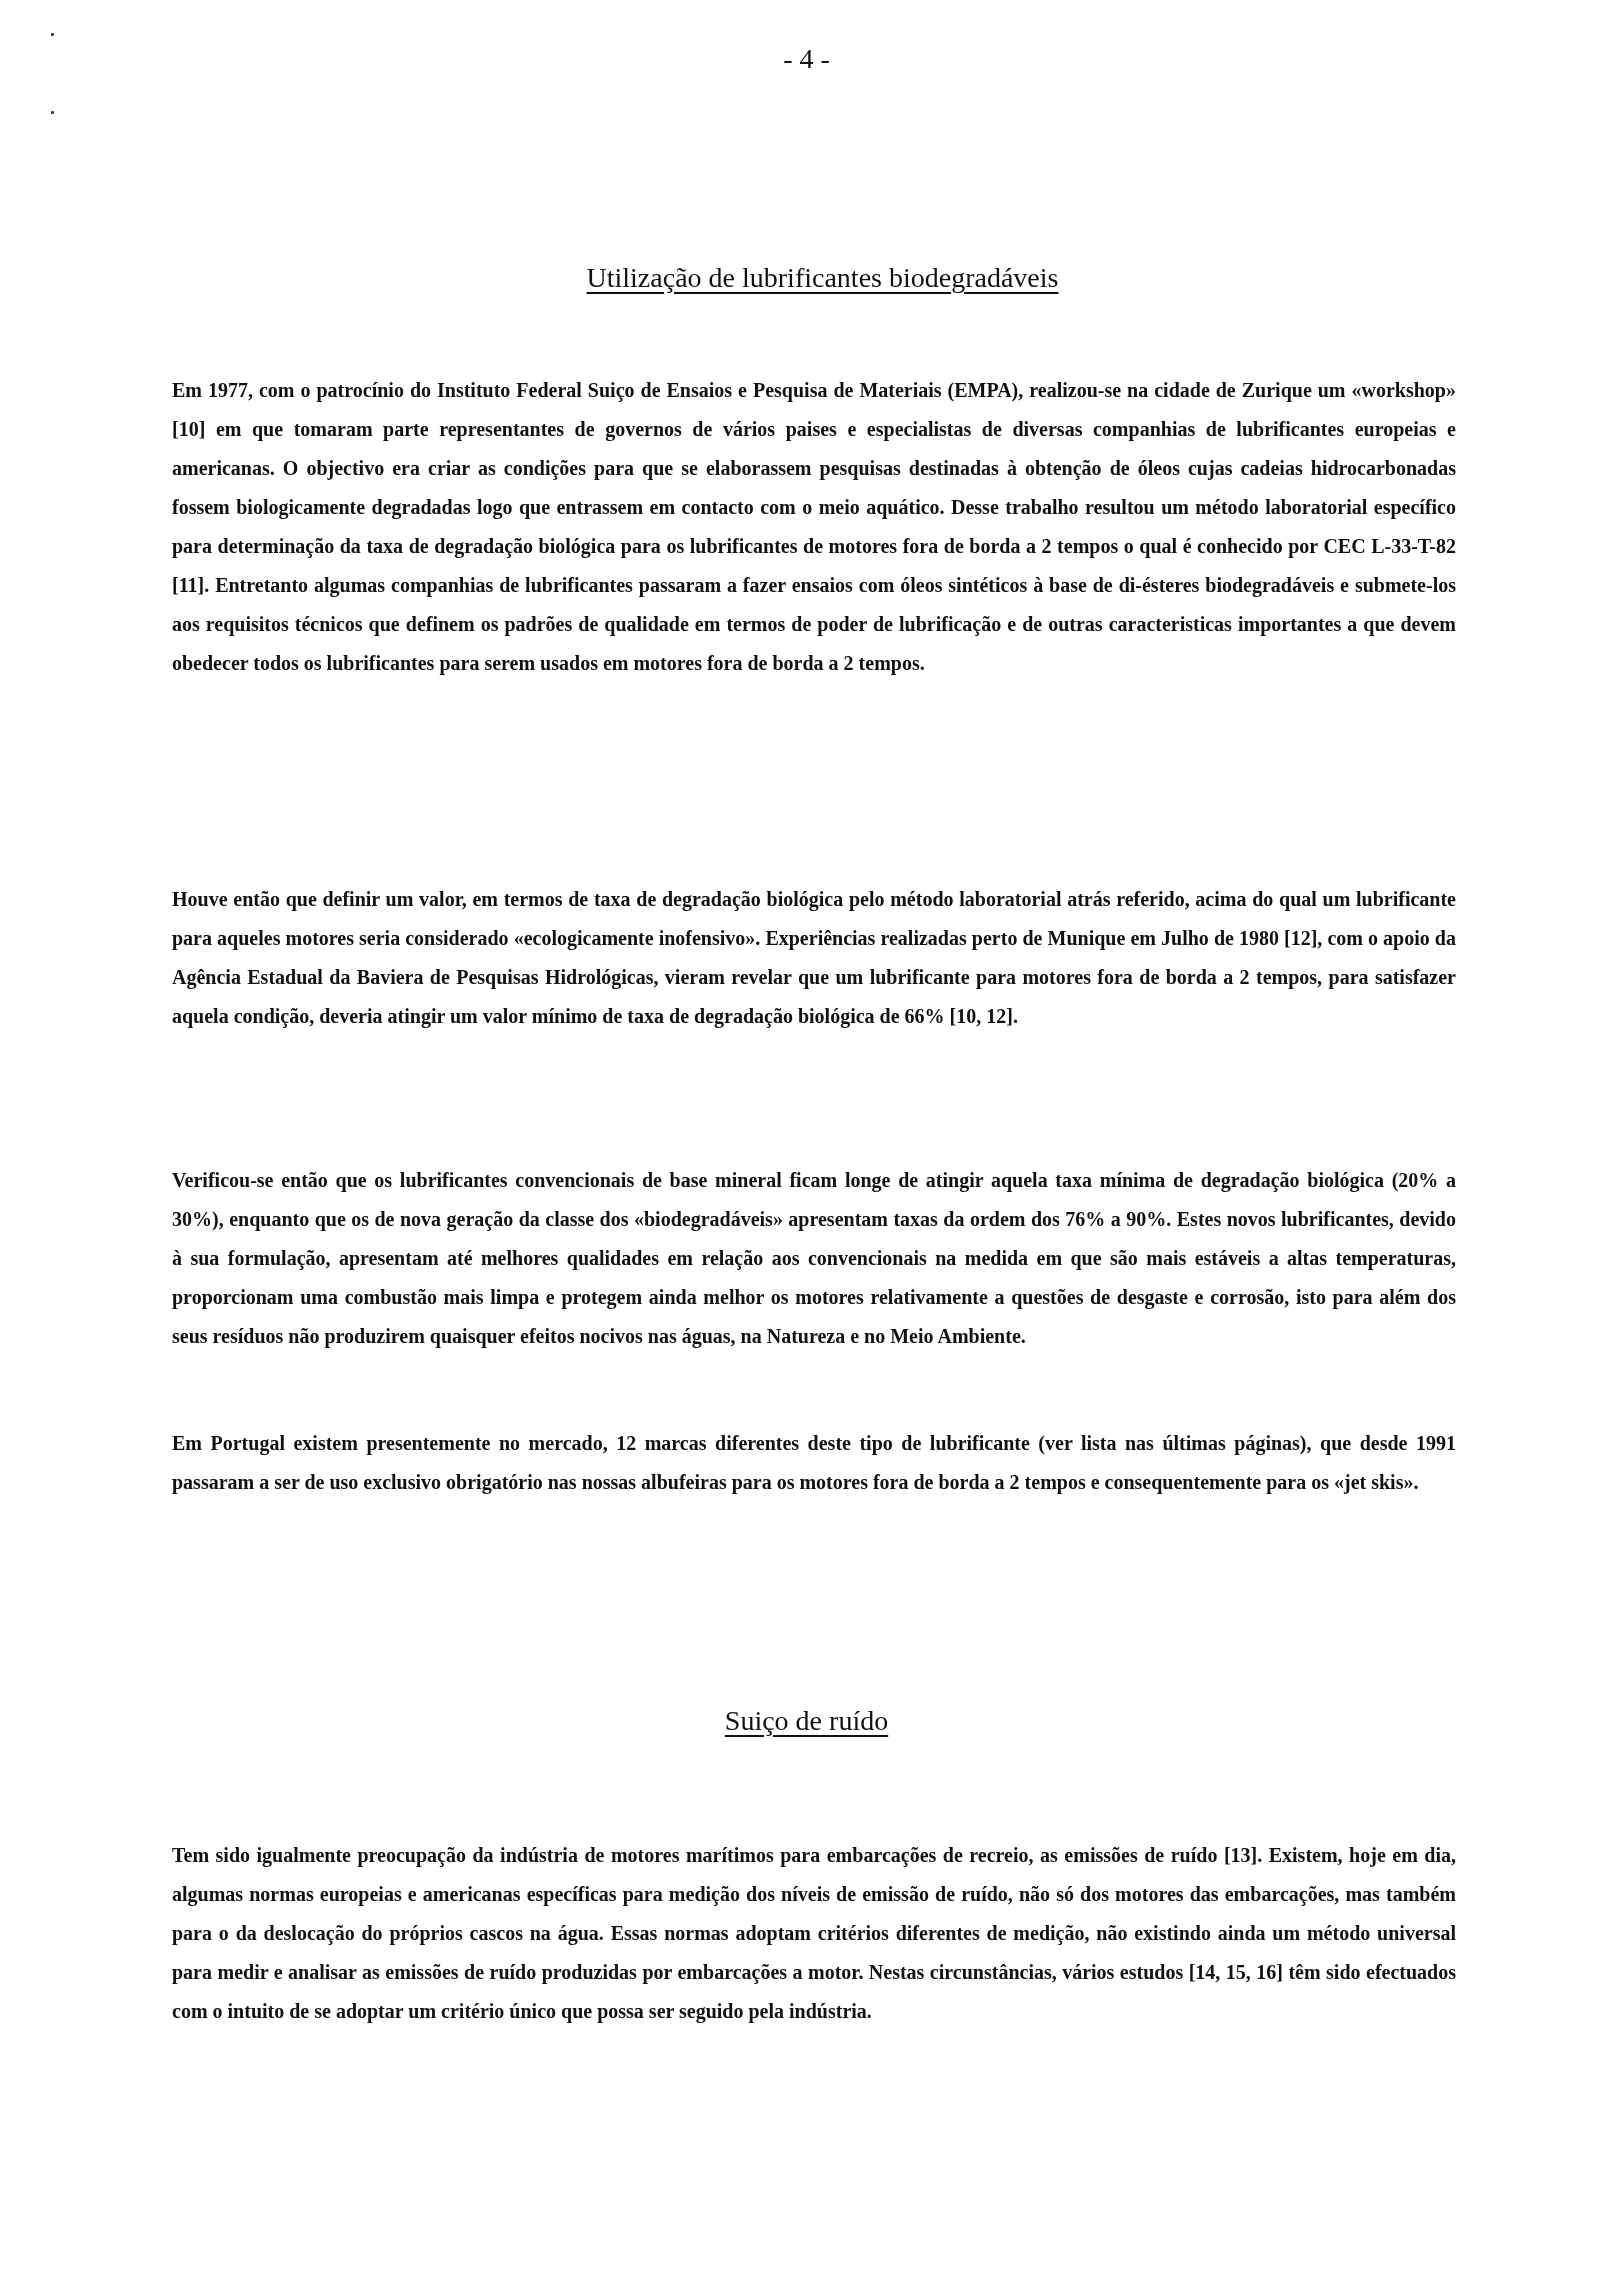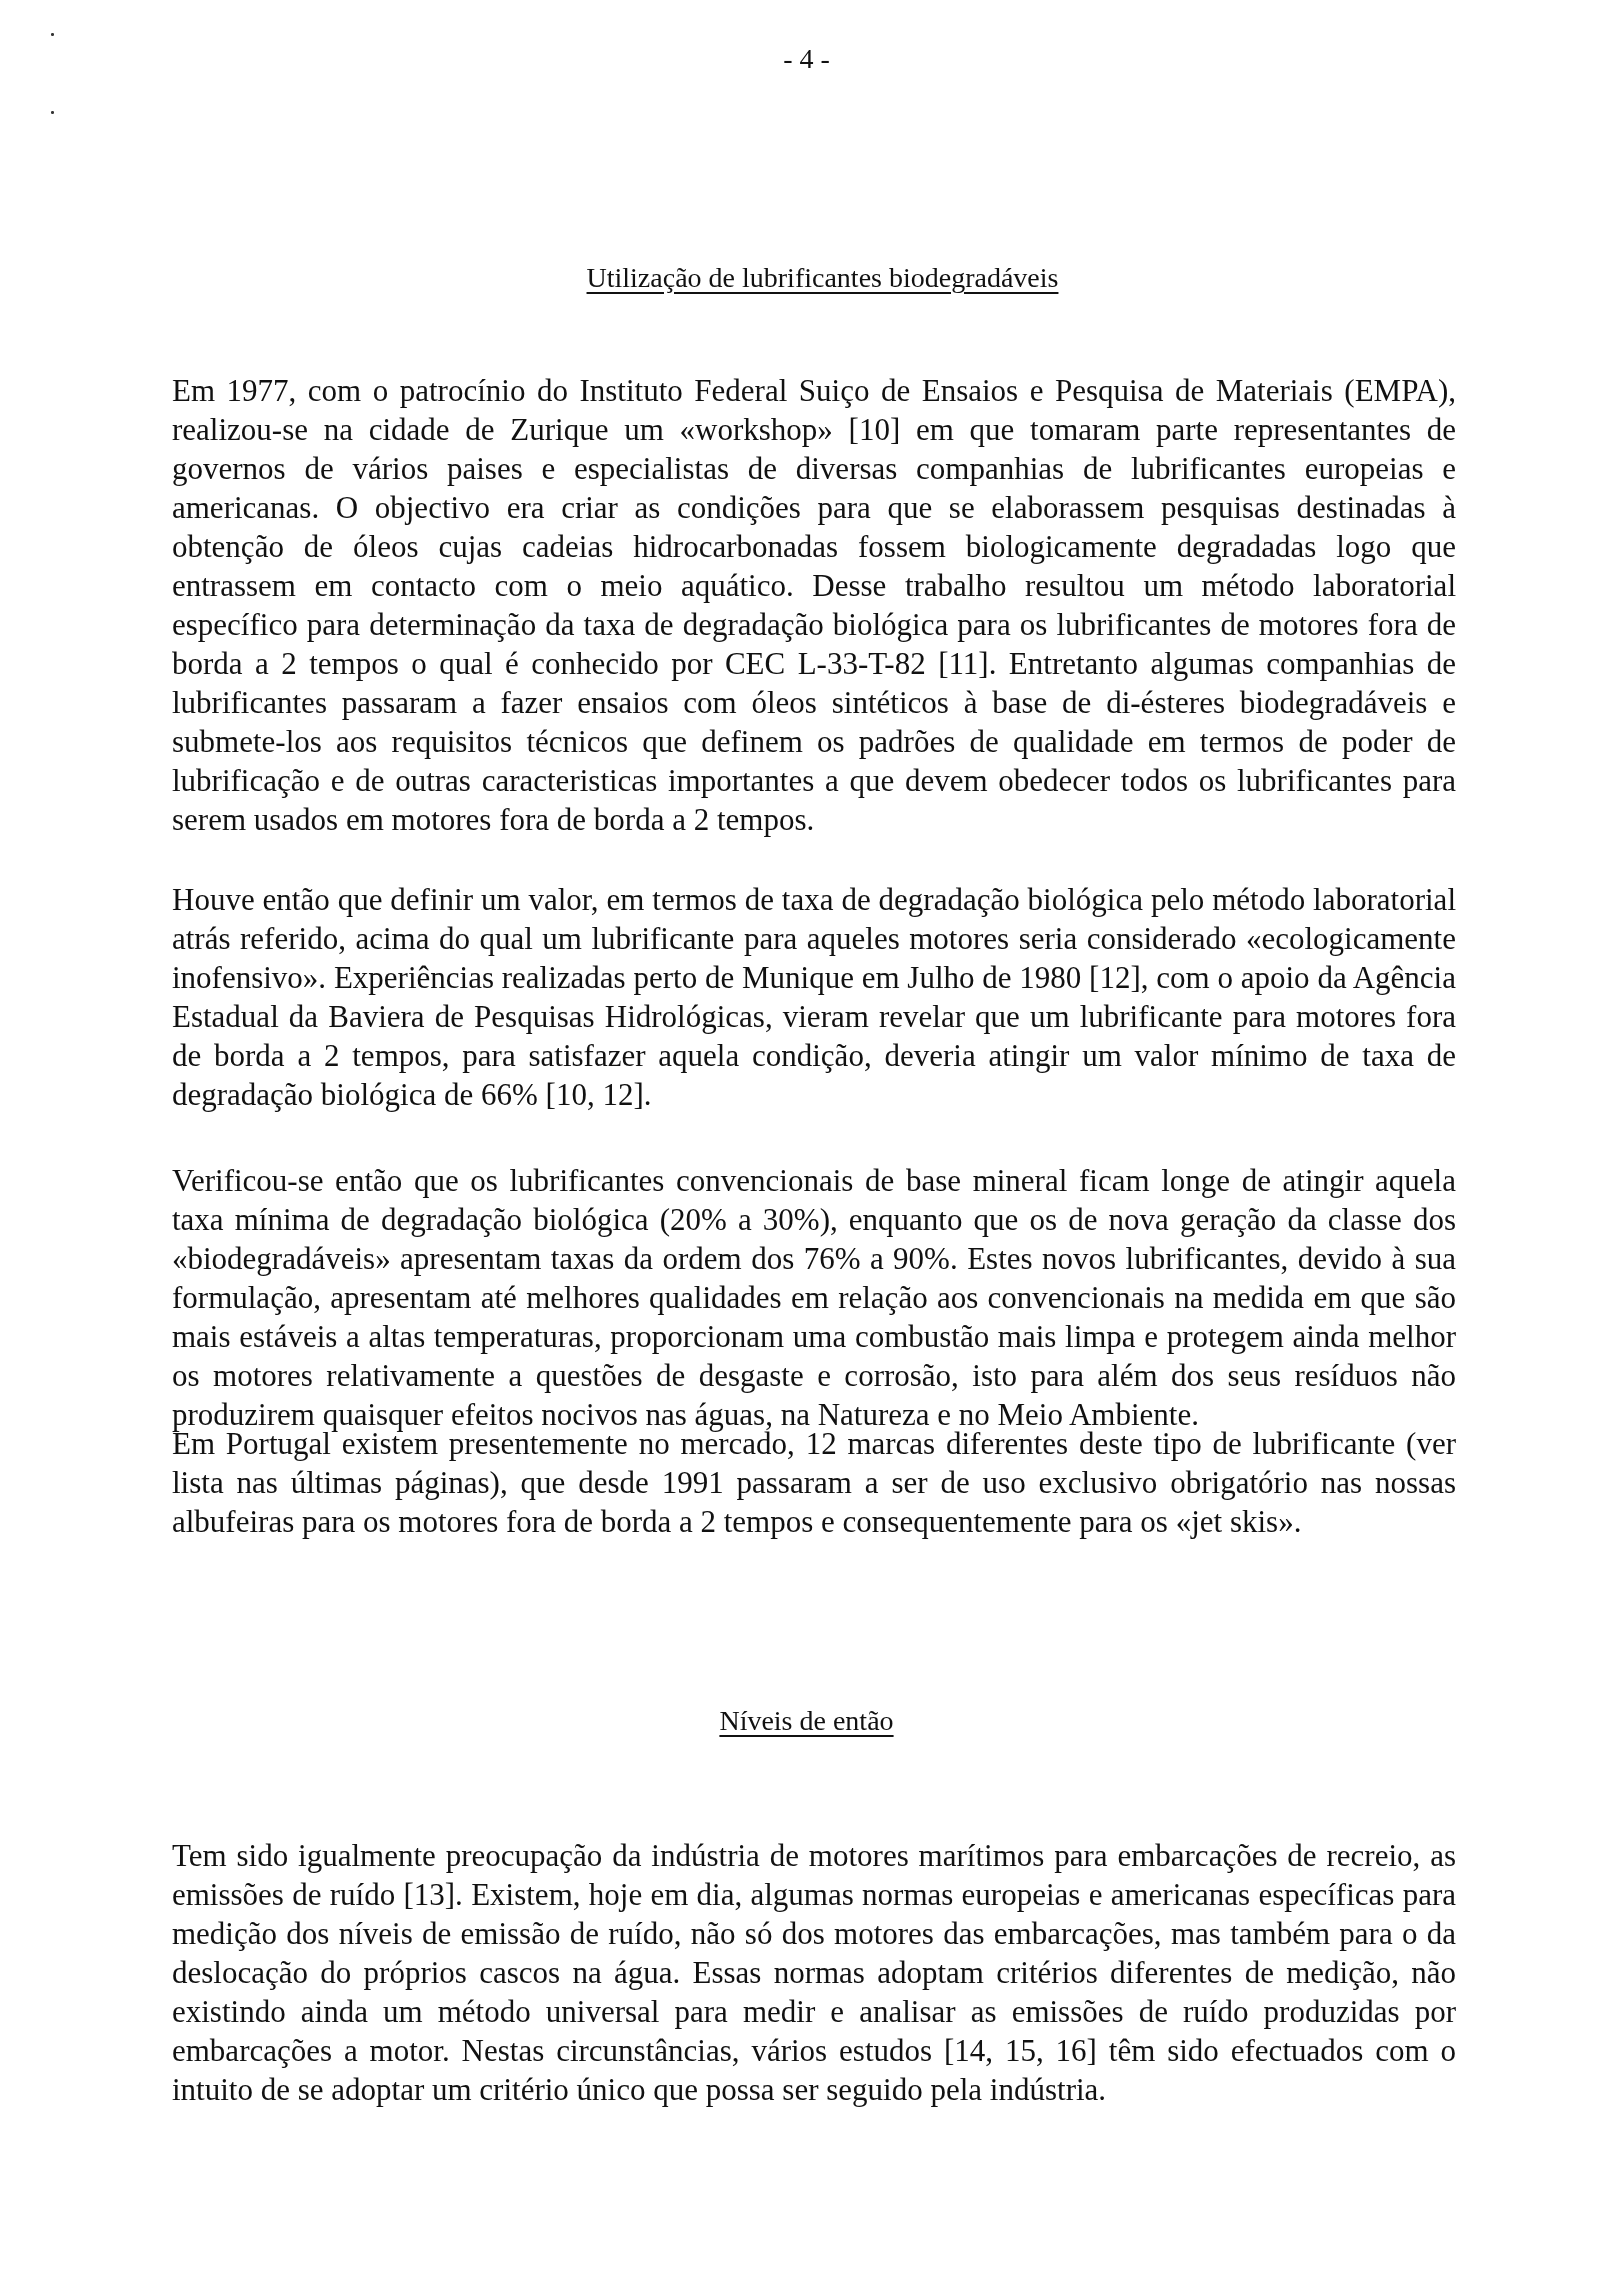--- a/index.html
+++ b/index.html
@@ -11,36 +11,37 @@
   .page-number {
     position: absolute; top: 43px; left: 0; width: 100%;
     text-align: center; font-size: 28px;
   }
   .heading {
     position: absolute; left: 0; width: 100%; text-align: center;
     font-size: 28px; text-decoration: underline; text-underline-offset: 4.9px;
   }
   .para {
     position: absolute; left: 172px; width: 1284px;
-    font-size: 31px; line-height: 39px; text-align: justify;
+    font-size: 20px; line-height: 39px; text-align: justify;
     margin: 0;
+    font-weight: bold;
   }
   .mark { position: absolute; width: 2.5px; height: 2.5px; background: #333; border-radius: 50%; }
 </style>
 </head>
 <body>
 
 <div class="mark" style="left:51px;top:33px;"></div>
 <div class="mark" style="left:51px;top:111px;"></div>
 
 <div class="page-number">- 4 -</div>
 
 <h2 class="heading" style="top:246px;margin:16px;font-weight:normal;">Utilização de lubrificantes biodegradáveis</h2>
 
 <p class="para" style="top:371px;">Em 1977, com o patrocínio do Instituto Federal Suiço de Ensaios e Pesquisa de Materiais (EMPA), realizou-se na cidade de Zurique um «workshop» [10] em que tomaram parte representantes de governos de vários paises e especialistas de diversas companhias de lubrificantes europeias e americanas. O objectivo era criar as condições para que se elaborassem pesquisas destinadas à obtenção de óleos cujas cadeias hidrocarbonadas fossem biologicamente degradadas logo que entrassem em contacto com o meio aquático. Desse trabalho resultou um método laboratorial específico para determinação da taxa de degradação biológica para os lubrificantes de motores fora de borda a 2 tempos o qual é conhecido por CEC L-33-T-82 [11]. Entretanto algumas companhias de lubrificantes passaram a fazer ensaios com óleos sintéticos à base de di-ésteres biodegradáveis e submete-los aos requisitos técnicos que definem os padrões de qualidade em termos de poder de lubrificação e de outras caracteristicas importantes a que devem obedecer todos os lubrificantes para serem usados em motores fora de borda a 2 tempos.</p>
 <p class="para" style="top:880px;">Houve então que definir um valor, em termos de taxa de degradação biológica pelo método laboratorial atrás referido, acima do qual um lubrificante para aqueles motores seria considerado «ecologicamente inofensivo». Experiências realizadas perto de Munique em Julho de 1980 [12], com o apoio da Agência Estadual da Baviera de Pesquisas Hidrológicas, vieram revelar que um lubrificante para motores fora de borda a 2 tempos, para satisfazer aquela condição, deveria atingir um valor mínimo de taxa de degradação biológica de 66% [10, 12].</p>
 <p class="para" style="top:1161px;">Verificou-se então que os lubrificantes convencionais de base mineral ficam longe de atingir aquela taxa mínima de degradação biológica (20% a 30%), enquanto que os de nova geração da classe dos «biodegradáveis» apresentam taxas da ordem dos 76% a 90%. Estes novos lubrificantes, devido à sua formulação, apresentam até melhores qualidades em relação aos convencionais na medida em que são mais estáveis a altas temperaturas, proporcionam uma combustão mais limpa e protegem ainda melhor os motores relativamente a questões de desgaste e corrosão, isto para além dos seus resíduos não produzirem quaisquer efeitos nocivos nas águas, na Natureza e no Meio Ambiente.</p>
 <p class="para" style="top:1424px;">Em Portugal existem presentemente no mercado, 12 marcas diferentes deste tipo de lubrificante (ver lista nas últimas páginas), que desde 1991 passaram a ser de uso exclusivo obrigatório nas nossas albufeiras para os motores fora de borda a 2 tempos e consequentemente para os «jet skis».</p>
 
-<h2 class="heading" style="top:1705px;margin:0;font-weight:normal;">Níveis de então</h2>
+<h2 class="heading" style="top:1705px;margin:0;font-weight:normal;">Suiço de ruído</h2>
 
 <p class="para" style="top:1836px;">Tem sido igualmente preocupação da indústria de motores marítimos para embarcações de recreio, as emissões de ruído [13]. Existem, hoje em dia, algumas normas europeias e americanas específicas para medição dos níveis de emissão de ruído, não só dos motores das embarcações, mas também para o da deslocação do próprios cascos na água. Essas normas adoptam critérios diferentes de medição, não existindo ainda um método universal para medir e analisar as emissões de ruído produzidas por embarcações a motor. Nestas circunstâncias, vários estudos [14, 15, 16] têm sido efectuados com o intuito de se adoptar um critério único que possa ser seguido pela indústria.</p>
 
 
 </body></html>

